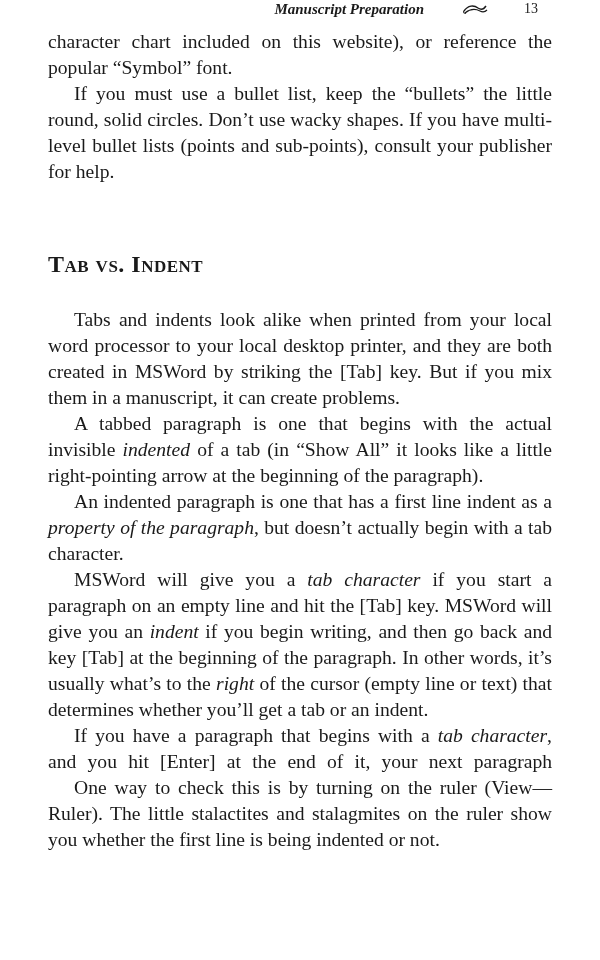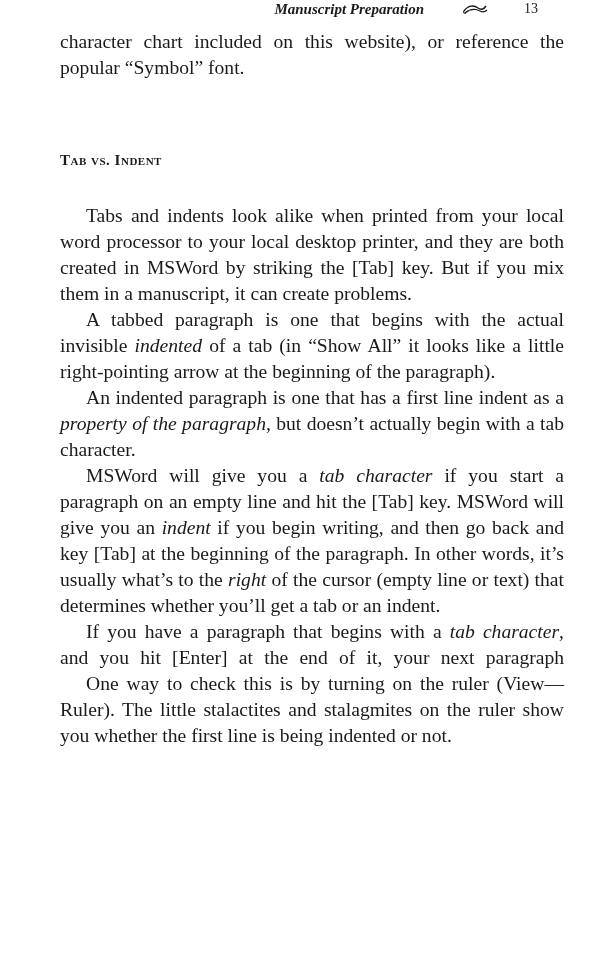--- a/index.html
+++ b/index.html
@@ -3,44 +3,45 @@
   <meta charset="utf-8">
   <style>
     html, body { margin: 0; padding: 0; background: #ffffff; }
     body { width: 600px; height: 960px; overflow: hidden; position: relative;
       font-family: "Liberation Serif", "DejaVu Serif", serif; color: #1a1a1a; }
     .running-head { position: absolute; top: 0; right: 62px; height: 18px;
       display: flex; align-items: center; font-size: 15px; gap: 22px; }
     .running-head .title { font-style: italic; font-weight: bold; }
     .running-head .orn { margin: 0 14px 0 16px; display: inline-block; width: 26px; height: 12px; }
     .running-head .num { font-size: 14px; }
-    .content { position: absolute; left: 60px; top: 29px; width: 504px; }
+    .content { position: absolute; left: 48px; top: 29px; width: 504px; }
     p { margin: 0; font-size: 19.6px; line-height: 26px; text-align: justify; }
     p.indent { text-indent: 26px; }
-    h2 { margin: 0; font-weight: bold; font-size: 15px; font-variant: small-caps;
+    h2 { margin: 0; font-weight: bold; font-size: 24px; font-variant: small-caps;
       letter-spacing: 0.5px; line-height: 30px; }
     .gap-before-h { height: 64px; }
     .gap-after-h { height: 28px; }
     em { font-style: italic; }
   </style>
 </head>
 <body>
 
 <div class="running-head">
   <span class="title">Manuscript Preparation</span>
   <svg class="orn" viewBox="0 0 26 12">
     <path d="M2 8 C6 2, 12 2, 16 5 C19 7, 22 6, 24 3" fill="none" stroke="#1a1a1a" stroke-width="1.4"></path>
     <path d="M3 10 C8 6, 14 6, 18 8 C21 9.5, 23 9, 25 7" fill="none" stroke="#1a1a1a" stroke-width="1.2"></path>
     <path d="M2 8 C1 9, 2 11, 4 10" fill="none" stroke="#1a1a1a" stroke-width="1.1"></path>
   </svg>
   <span class="num">13</span>
 </div>
 
 <div class="content">
   <p>character chart included on this website), or reference the popular “Symbol” font.</p>
+  <p class="indent">If you must use a bullet list, keep the “bullets” the little round, solid circles. Don’t use wacky shapes. If you have multi-level bullet lists (points and sub-points), consult your publisher for help.</p>
 
   <div class="gap-before-h"></div>
   <h2>Tab vs. Indent</h2>
   <div class="gap-after-h"></div>
 
   <p class="indent">Tabs and indents look alike when printed from your local word processor to your local desktop printer, and they are both created in MSWord by striking the [Tab] key. But if you mix them in a manuscript, it can create problems.</p>
   <p class="indent"><span>A tabbed paragraph is one that begins with the actual invisible </span><em>indented</em><span> of a tab (in “Show All” it looks like a little right-pointing arrow at the beginning of the paragraph).</span></p>
   <p class="indent"><span>An indented paragraph is one that has a first line indent as a </span><em>property of the paragraph</em><span>, but doesn’t actually begin with a tab character.</span></p>
   <p class="indent"><span>MSWord will give you a </span><em>tab character</em><span> if you start a paragraph on an empty line and hit the [Tab] key. MSWord will give you an </span><em>indent</em><span> if you begin writing, and then go back and key [Tab] at the beginning of the paragraph. In other words, it’s usually what’s to the </span><em>right</em><span> of the cursor (empty line or text) that determines whether you’ll get a tab or an indent.</span></p>
   <p class="indent" style="text-align-last: justify;"><span>If you have a paragraph that begins with a </span><em>tab character</em><span>, and you hit [Enter] at the end of it, your next paragraph</span></p>

